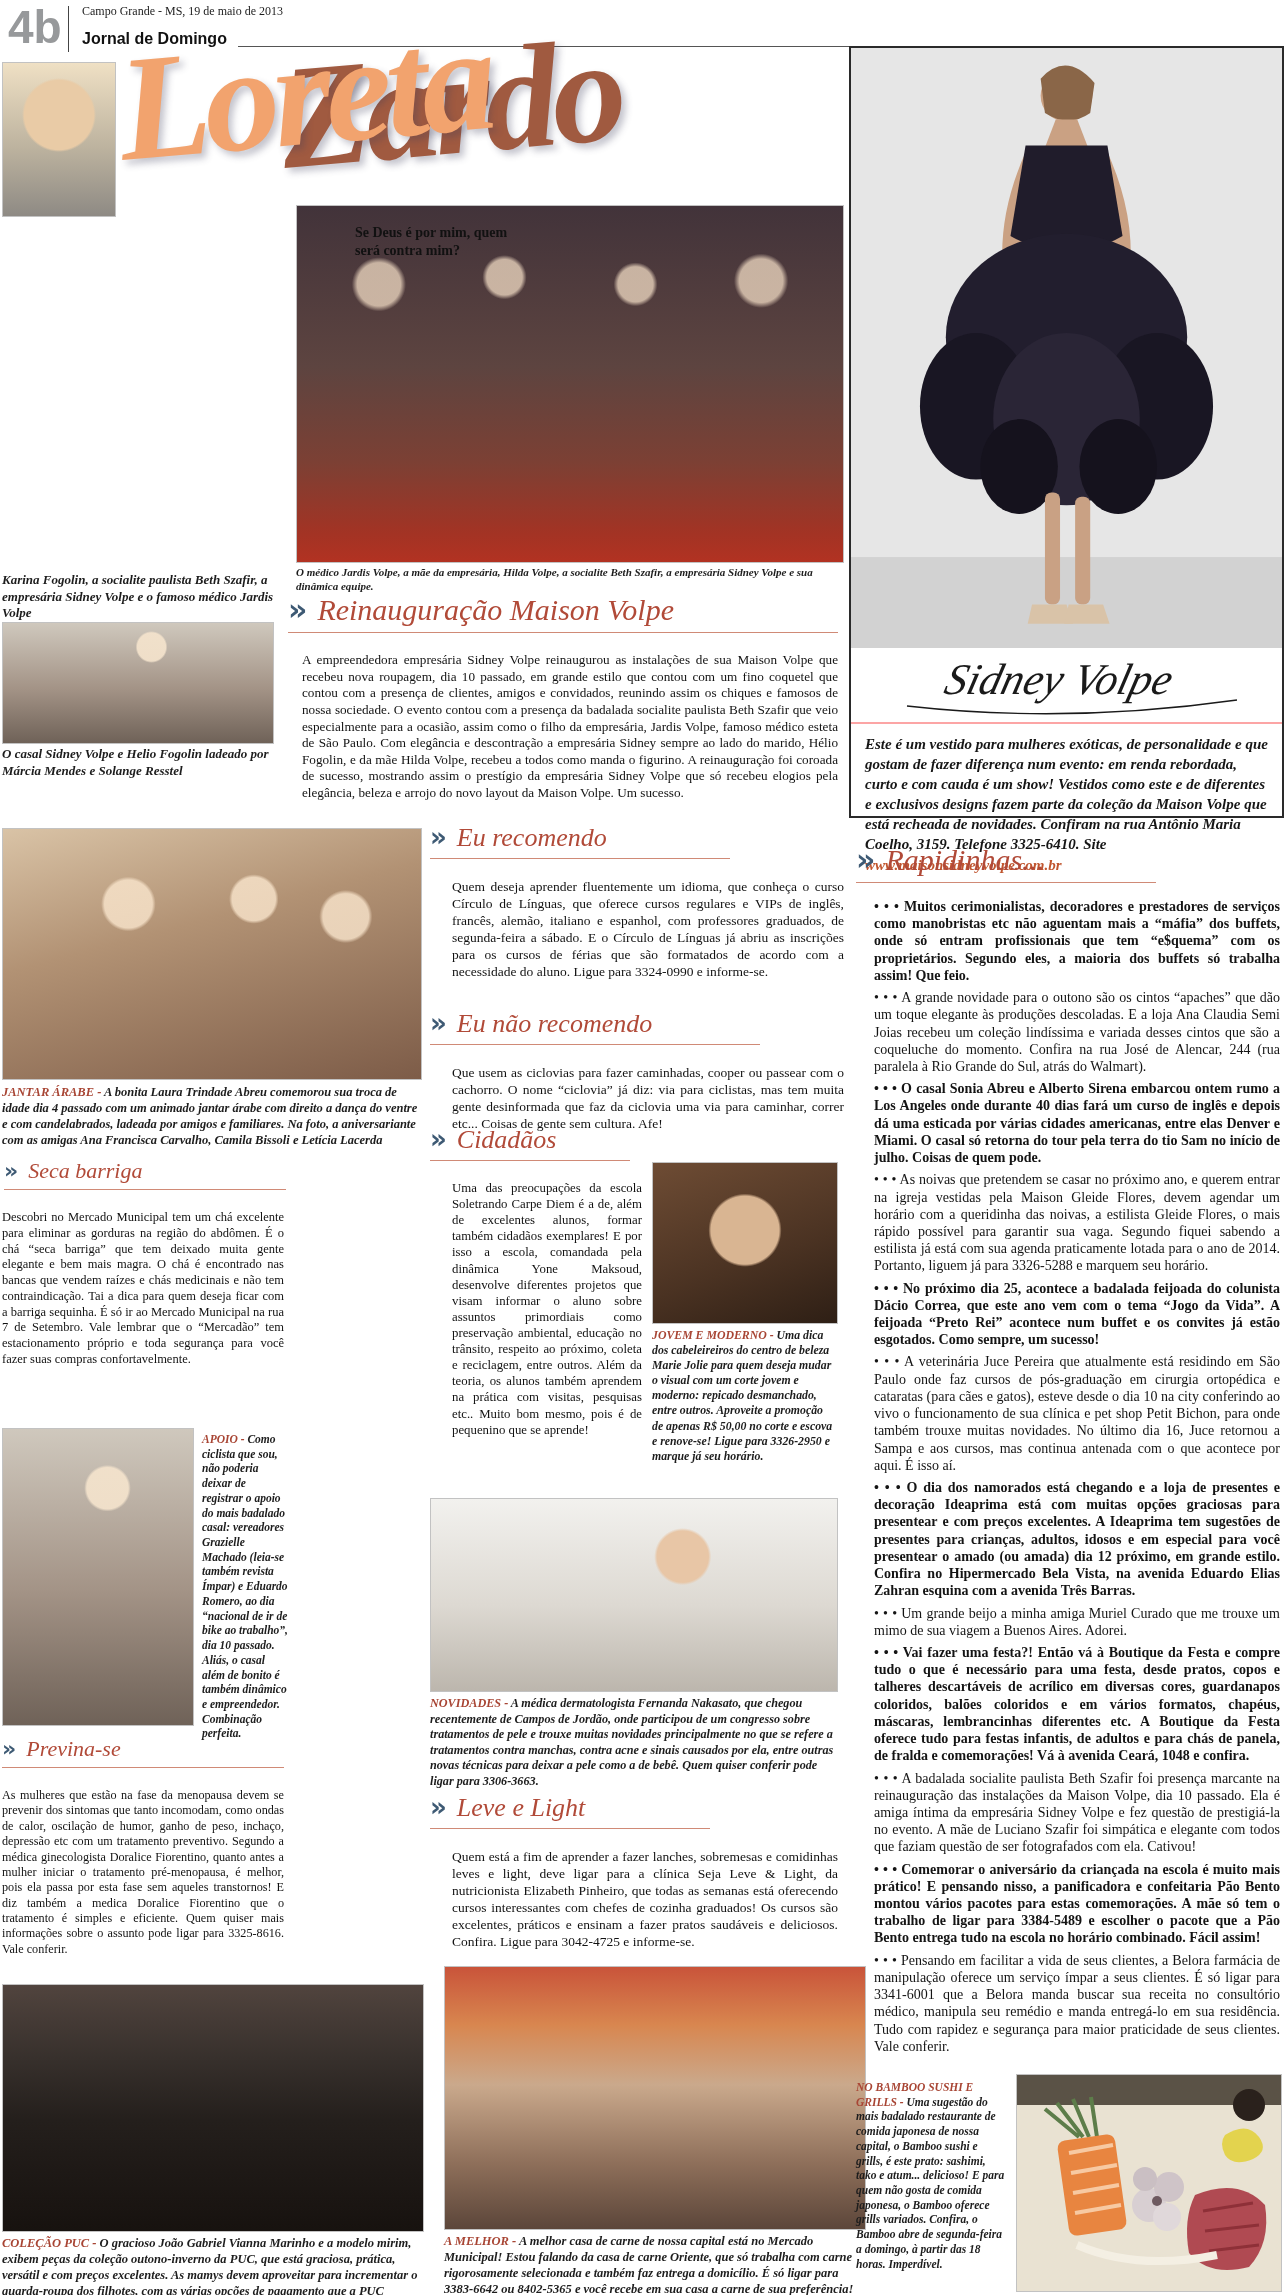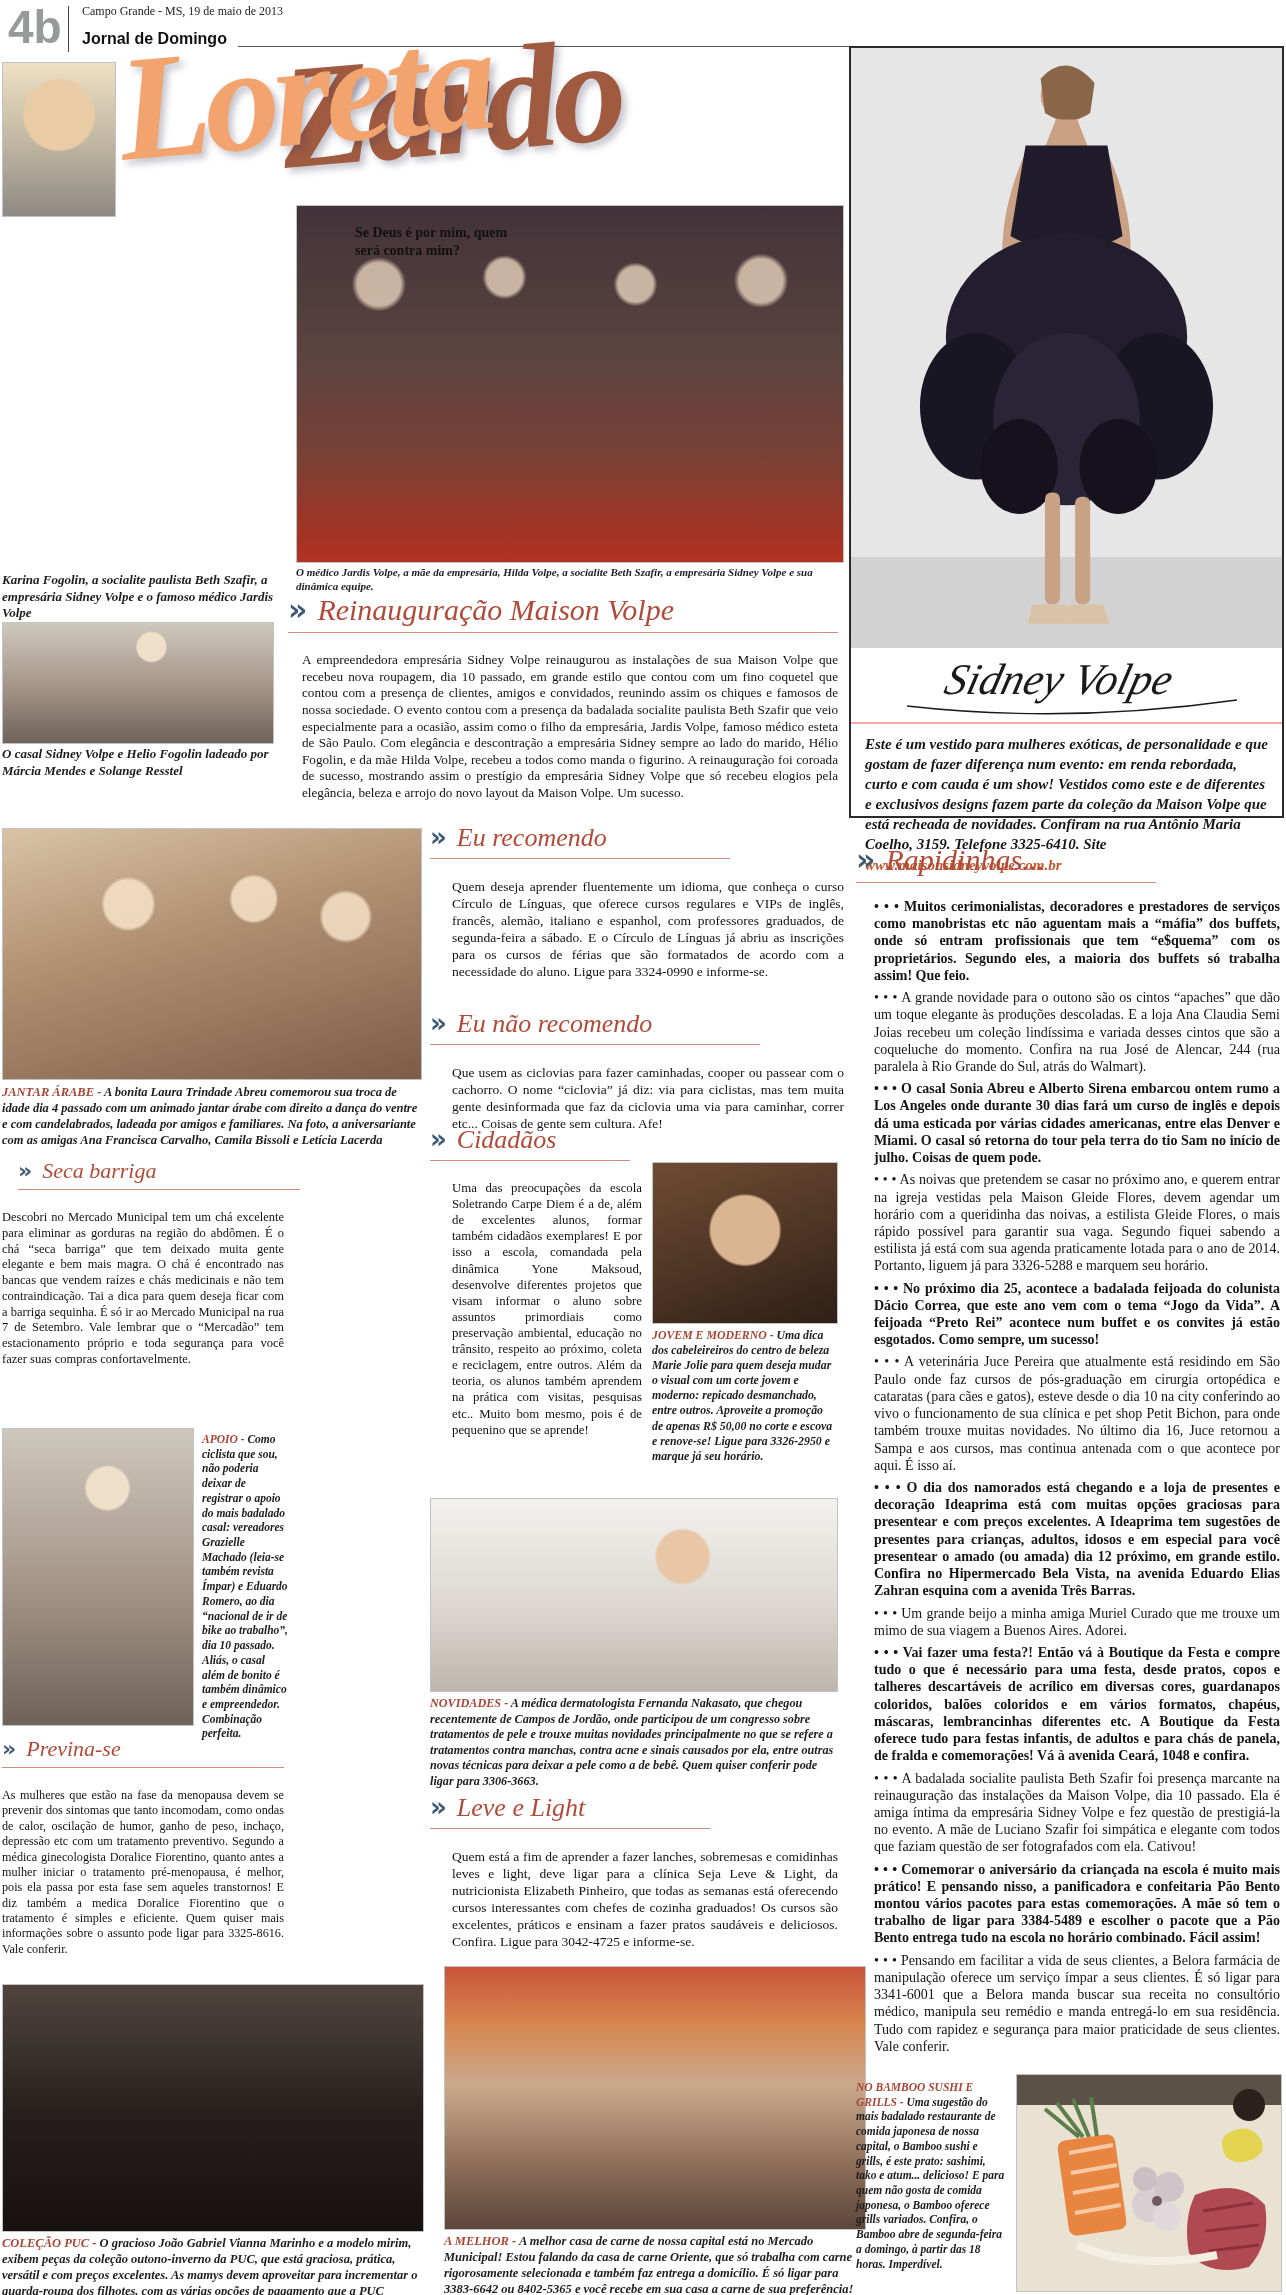--- a/index.html
+++ b/index.html
@@ -110,21 +110,21 @@
   <div class="sec-head h-mid" style="left:430px;top:822px;width:300px;">
     <span class="chev">»</span><span class="t">Eu recomendo</span>
   </div>
   <div class="bt" style="left:452px;top:878px;width:392px;font-size:13.5px;">Quem deseja aprender fluentemente um idioma, que conheça o curso Círculo de Línguas, que oferece cursos regulares e VIPs de inglês, francês, alemão, italiano e espanhol, com professores graduados, de segunda-feira a sábado. E o Círculo de Línguas já abriu as inscrições para os cursos de férias que são formatados de acordo com a necessidade do aluno. Ligue para 3324-0990 e informe-se.</div>
 
   <div class="sec-head h-mid" style="left:430px;top:1008px;width:330px;">
     <span class="chev">»</span><span class="t">Eu não recomendo</span>
   </div>
   <div class="bt" style="left:452px;top:1064px;width:392px;font-size:13.5px;">Que usem as ciclovias para fazer caminhadas, cooper ou passear com o cachorro. O nome “ciclovia” já diz: via para ciclistas, mas tem muita gente desinformada que faz da ciclovia uma via para caminhar, correr etc... Coisas de gente sem cultura. Afe!</div>
 
-  <div class="sec-head h-sml" style="left:18px;top:1158px;width:282px;">
+  <div class="sec-head h-sml" style="left:4px;top:1158px;width:282px;">
     <span class="chev">»</span><span class="t">Seca barriga</span>
   </div>
   <div class="bt" style="left:2px;top:1210px;width:282px;font-size:12.5px;">Descobri no Mercado Municipal tem um chá excelente para eliminar as gorduras na região do abdômen. É o chá “seca barriga” que tem deixado muita gente elegante e bem mais magra. O chá é encontrado nas bancas que vendem raízes e chás medicinais e não tem contraindicação. Tai a dica para quem deseja ficar com a barriga sequinha. É só ir ao Mercado Municipal na rua 7 de Setembro. Vale lembrar que o “Mercadão” tem estacionamento próprio e toda segurança para você fazer suas compras confortavelmente.</div>
 
   <div class="ph ph-indoor" style="left:2px;top:1428px;width:190px;height:296px;"></div>
   <div class="cap" style="left:202px;top:1432px;width:86px;font-size:11.5px;">
     <span class="lead">APOIO - </span><span>Como ciclista que sou, não poderia deixar de registrar o apoio do mais badalado casal: vereadores Grazielle Machado (leia-se também revista Ímpar) e Eduardo Romero, ao dia “nacional de ir de bike ao trabalho”, dia 10 passado. Aliás, o casal além de bonito é também dinâmico e empreendedor. Combinação perfeita.</span>
   </div>
 
   <div class="sec-head h-sml" style="left:2px;top:1736px;width:282px;">
@@ -197,21 +197,21 @@
       </div>
     </div>
   </div>
 
   <div class="sec-head h-big" style="left:856px;top:842px;width:300px;">
     <span class="chev">»</span><span class="t">Rapidinhas...</span>
   </div>
   <div class="abs rap" style="left:856px;top:898px;width:424px;font-size:14px;">
     <p class="bold">• • • Muitos cerimonialistas, decoradores e prestadores de serviços como manobristas etc não aguentam mais a “máfia” dos buffets, onde só entram profissionais que tem “e$quema” com os proprietários. Segundo eles, a maioria dos buffets só trabalha assim! Que feio.</p>
     <p>• • • A grande novidade para o outono são os cintos “apaches” que dão um toque elegante às produções descoladas. E a loja Ana Claudia Semi Joias recebeu um coleção lindíssima e variada desses cintos que são a coqueluche do momento. Confira na rua José de Alencar, 244 (rua paralela à Rio Grande do Sul, atrás do Walmart).</p>
-    <p class="bold">• • • O casal Sonia Abreu e Alberto Sirena embarcou ontem rumo a Los Angeles onde durante 30 dias fará um curso de inglês e depois dá uma esticada por várias cidades americanas, entre elas Denver e Miami. O casal só retorna do tour pela terra do tio Sam no início de julho. Coisas de quem pode.</p>
+    <p class="bold">• • • O casal Sonia Abreu e Alberto Sirena embarcou ontem rumo a Los Angeles onde durante 40 dias fará um curso de inglês e depois dá uma esticada por várias cidades americanas, entre elas Denver e Miami. O casal só retorna do tour pela terra do tio Sam no início de julho. Coisas de quem pode.</p>
     <p>• • • As noivas que pretendem se casar no próximo ano, e querem entrar na igreja vestidas pela Maison Gleide Flores, devem agendar um horário com a queridinha das noivas, a estilista Gleide Flores, o mais rápido possível para garantir sua vaga. Segundo fiquei sabendo a estilista já está com sua agenda praticamente lotada para o ano de 2014. Portanto, liguem já para 3326-5288 e marquem seu horário.</p>
     <p class="bold">• • • No próximo dia 25, acontece a badalada feijoada do colunista Dácio Correa, que este ano vem com o tema “Jogo da Vida”. A feijoada “Preto Rei” acontece num buffet e os convites já estão esgotados. Como sempre, um sucesso!</p>
     <p>• • • A veterinária Juce Pereira que atualmente está residindo em São Paulo onde faz cursos de pós-graduação em cirurgia ortopédica e cataratas (para cães e gatos), esteve desde o dia 10 na city conferindo ao vivo o funcionamento de sua clínica e pet shop Petit Bichon, para onde também trouxe muitas novidades. No último dia 16, Juce retornou a Sampa e aos cursos, mas continua antenada com o que acontece por aqui. É isso aí.</p>
     <p class="bold">• • • O dia dos namorados está chegando e a loja de presentes e decoração Ideaprima está com muitas opções graciosas para presentear e com preços excelentes. A Ideaprima tem sugestões de presentes para crianças, adultos, idosos e em especial para você presentear o amado (ou amada) dia 12 próximo, em grande estilo. Confira no Hipermercado Bela Vista, na avenida Eduardo Elias Zahran esquina com a avenida Três Barras.</p>
     <p>• • • Um grande beijo a minha amiga Muriel Curado que me trouxe um mimo de sua viagem a Buenos Aires. Adorei.</p>
     <p class="bold">• • • Vai fazer uma festa?! Então vá à Boutique da Festa e compre tudo o que é necessário para uma festa, desde pratos, copos e talheres descartáveis de acrílico em diversas cores, guardanapos coloridos, balões coloridos e em vários formatos, chapéus, máscaras, lembrancinhas diferentes etc. A Boutique da Festa oferece tudo para festas infantis, de adultos e para chás de panela, de fralda e comemorações! Vá à avenida Ceará, 1048 e confira.</p>
     <p>• • • A badalada socialite paulista Beth Szafir foi presença marcante na reinauguração das instalações da Maison Volpe, dia 10 passado. Ela é amiga íntima da empresária Sidney Volpe e fez questão de prestigiá-la no evento. A mãe de Luciano Szafir foi simpática e elegante com todos que faziam questão de ser fotografados com ela. Cativou!</p>
     <p class="bold">• • • Comemorar o aniversário da criançada na escola é muito mais prático! E pensando nisso, a panificadora e confeitaria Pão Bento montou vários pacotes para estas comemorações. A mãe só tem o trabalho de ligar para 3384-5489 e escolher o pacote que a Pão Bento entrega tudo na escola no horário combinado. Fácil assim!</p>
     <p>• • • Pensando em facilitar a vida de seus clientes, a Belora farmácia de manipulação oferece um serviço ímpar a seus clientes. É só ligar para 3341-6001 que a Belora manda buscar sua receita no consultório médico, manipula seu remédio e manda entregá-lo em sua residência. Tudo com rapidez e segurança para maior praticidade de seus clientes. Vale conferir.</p>
   </div>

